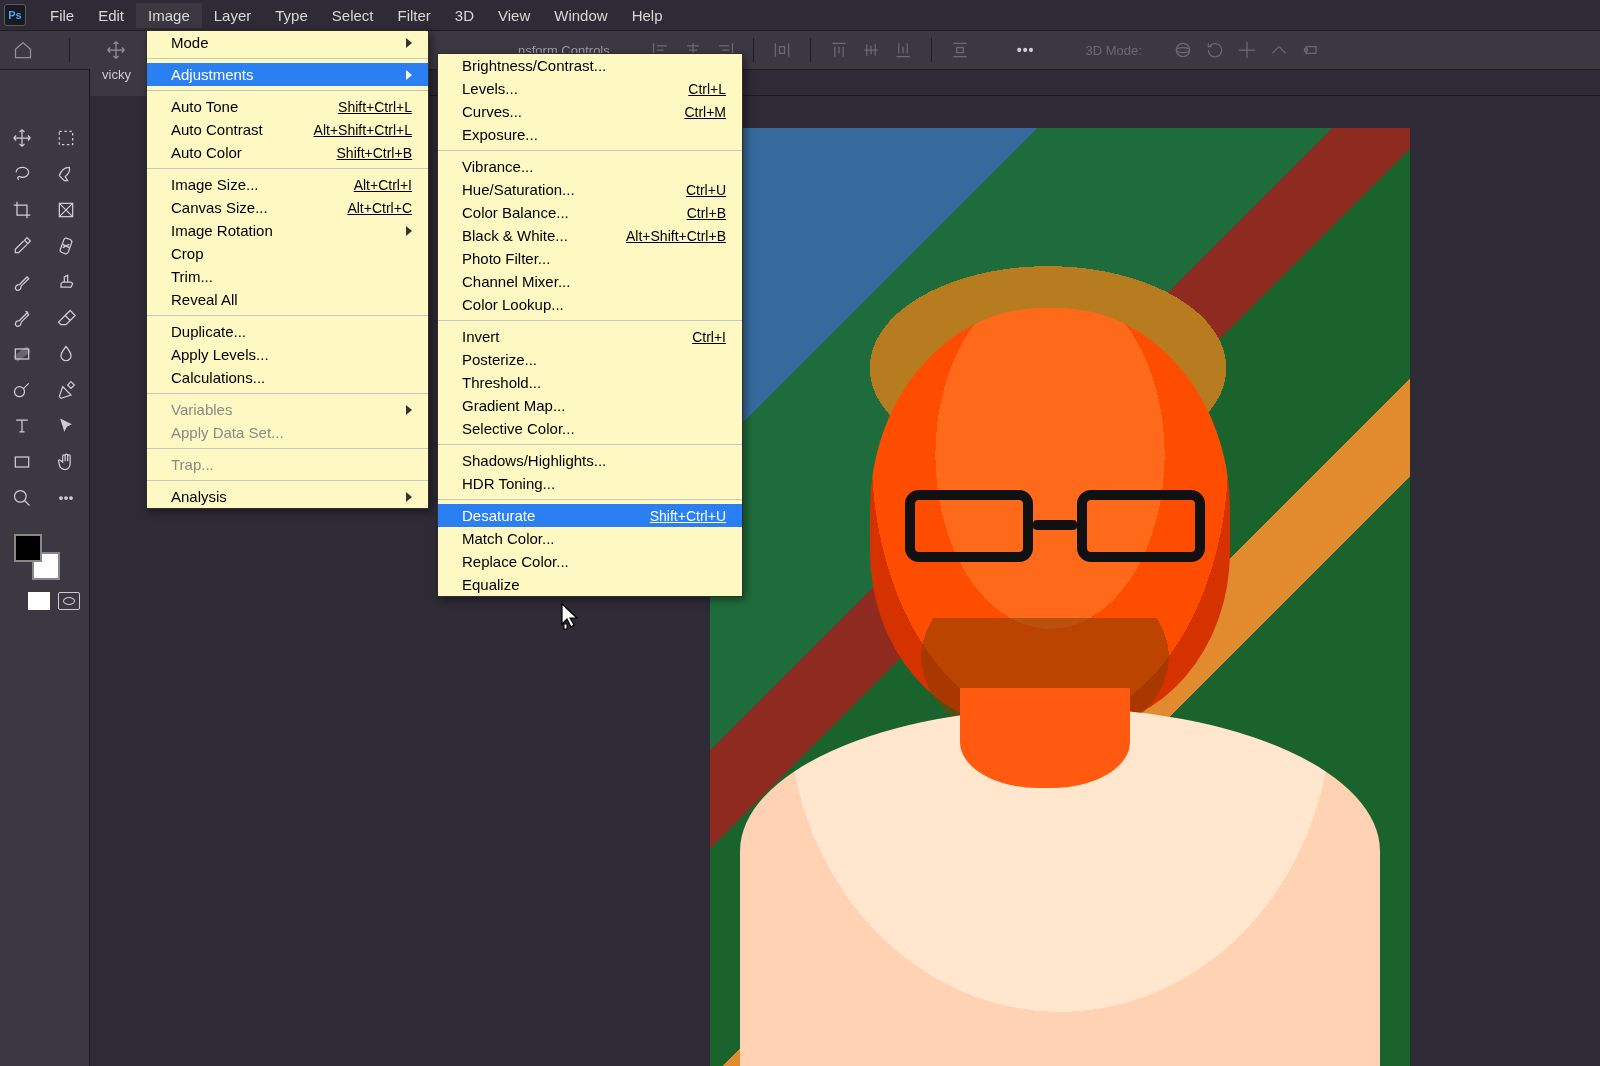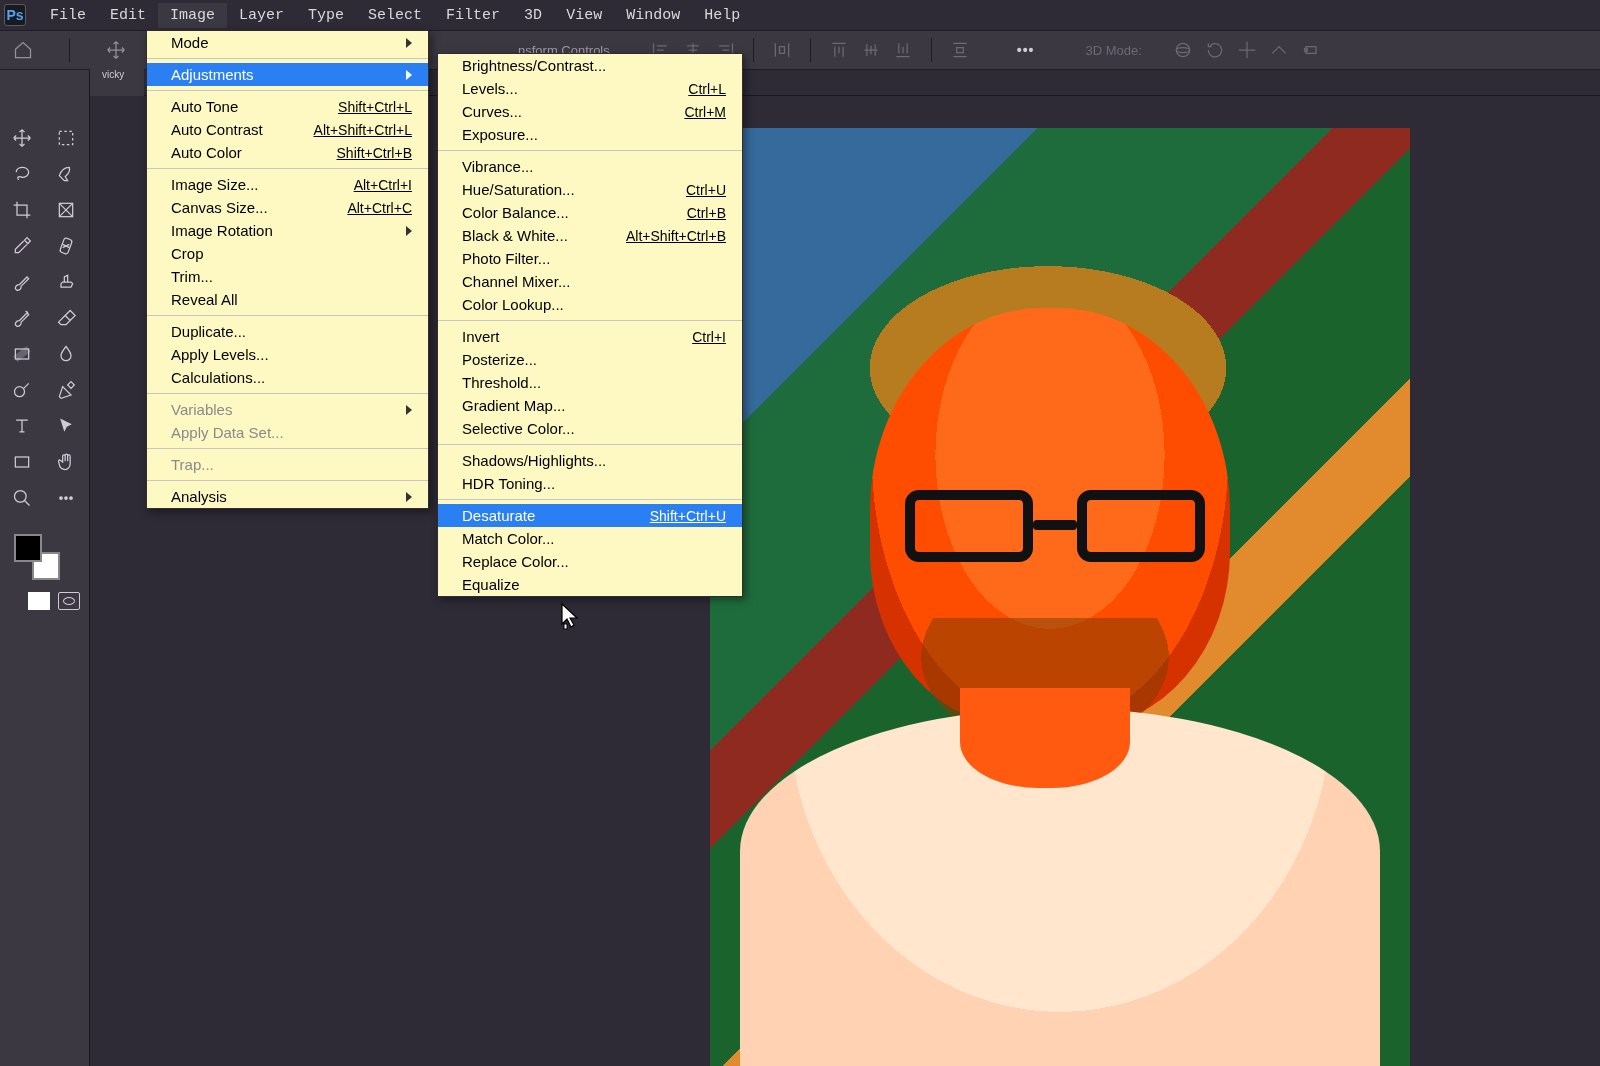--- a/index.html
+++ b/index.html
@@ -22,30 +22,29 @@
     padding-left: 4px;
   }
   .logo {
     width: 22px; height: 22px;
     background: #171a23;
     border: 1px solid #5a5a5a;
     border-radius: 3px;
     display: flex;
     align-items: center;
     justify-content: center;
-    font-size: 14px;
+    font-size: 11px;
     color: #52a6ee;
     font-weight: bold;
     margin-right: 12px;
   }
   .menubar-item {
     padding: 4px 12px;
     color: #d8d8d8;
     font-size: 15px;
-    font-family: Liberation Mono, monospace;
   }
   .menubar-item.open {
     background: #3b3842;
   }
   
   .optionsbar {
     height: 40px;
     background: #3c3842;
     display: flex;
     align-items: center;
@@ -76,21 +75,21 @@
   .doctab-row {
     height: 26px;
     background: #2e2a36;
     display: flex;
     align-items: center;
     border-bottom: 1px solid #1a171f;
   }
   .doctab {
     padding: 4px 20px 21px 12px;
     color: #cfcad6;
-    font-size: 10px;
+    font-size: 13px;
     background: #3c3842;
   }
   
   .left-strip {
     position: absolute;
     top: 70px;
     left: 0;
     width: 90px;
     bottom: 0;
     background: #3c3842;

